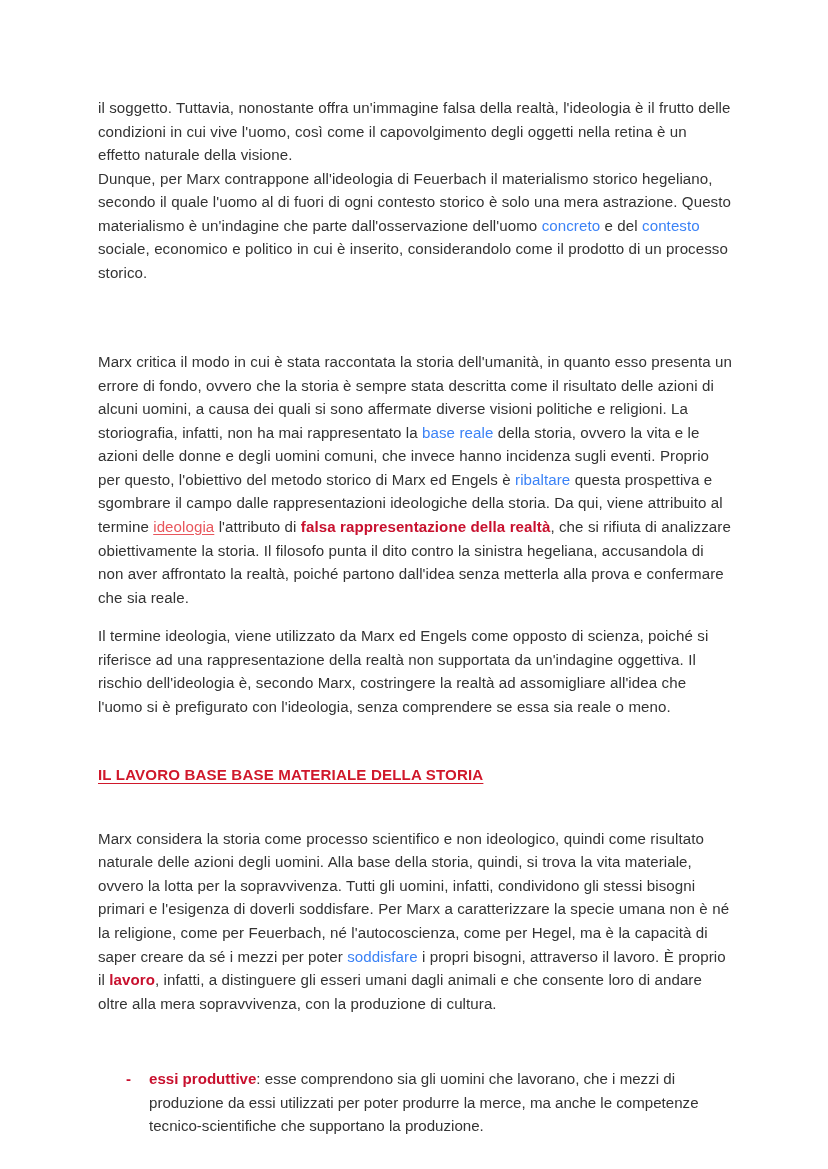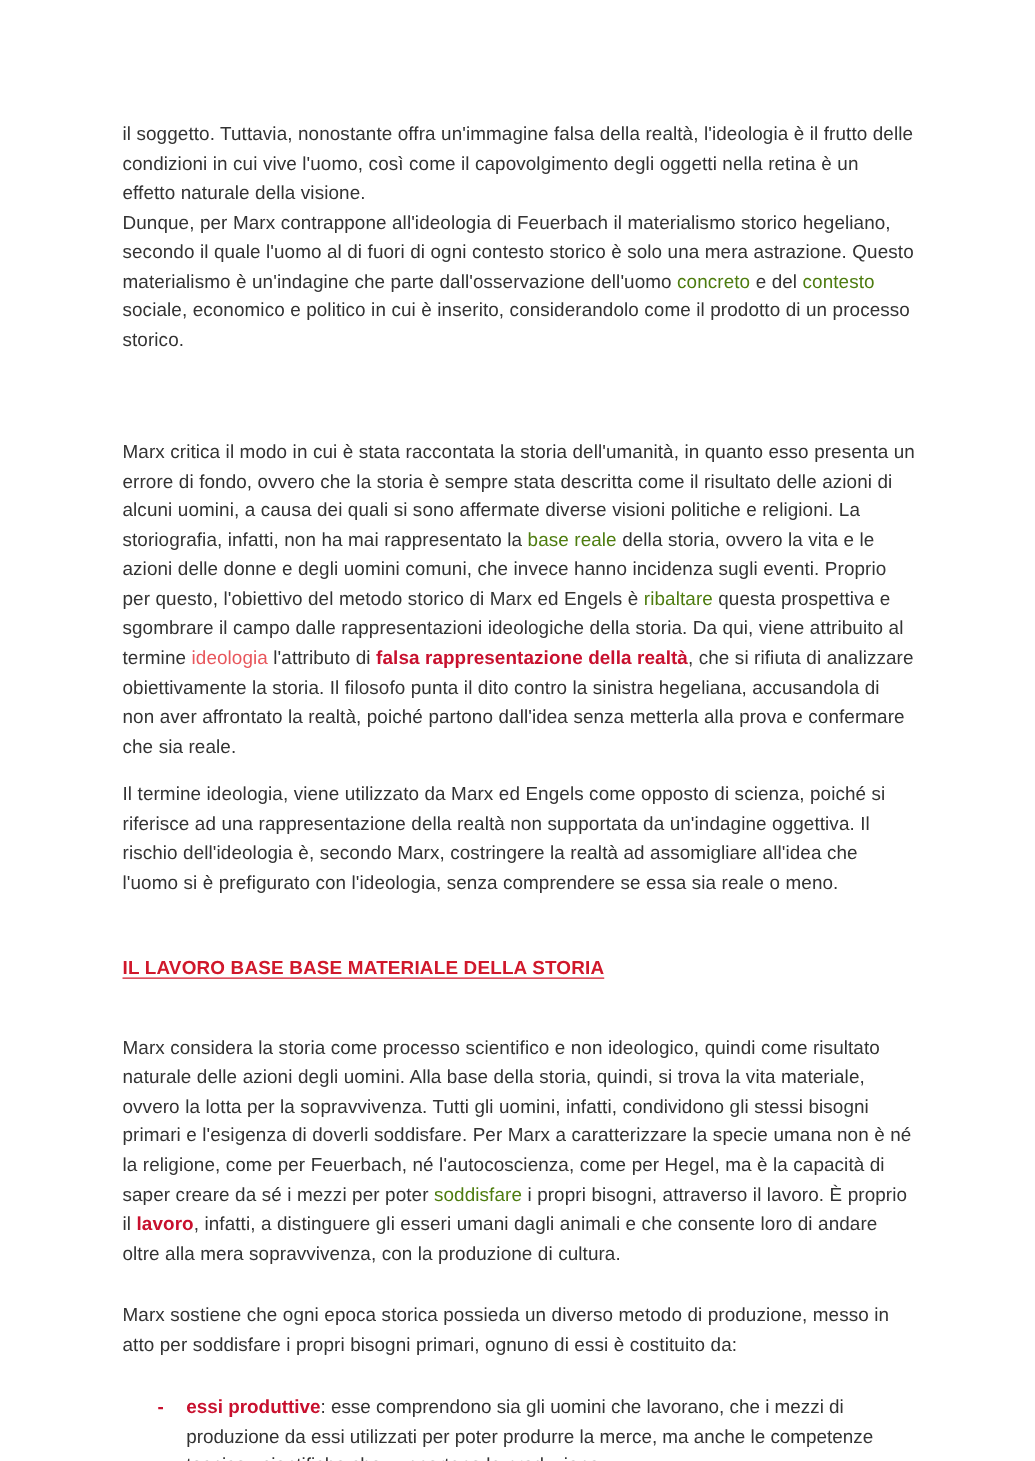--- a/index.html
+++ b/index.html
@@ -46,24 +46,25 @@
     font-size: 15.1px;
     line-height: 1.5;
     font-weight: bold;
     color: #D0182B;
     text-decoration: underline;
     text-underline-offset: 3px;
     letter-spacing: 0.01em;
   }
 
   .hl-soft {
-    color: #4d7c0f;
+    color: #3b82f6;
   }
   .hl-soft-u {
     color: #E8565C;
+    text-decoration: underline;
     text-underline-offset: 2px;
   }
   .hl-bold {
     color: #C8102E;
     font-weight: bold;
   }
 
   ul.bullets {
     margin: 0;
     padding: 0;
@@ -104,21 +105,20 @@
     <div class="block-gap-xl"></div>
 
     <h2 class="heading">IL LAVORO BASE BASE MATERIALE DELLA STORIA</h2>
 
     <div class="block-gap-lg"></div>
 
     <p class="para"><span>Marx considera la storia come processo scientifico e non ideologico, quindi come risultato naturale delle azioni degli uomini. Alla base della storia, quindi, si trova la vita materiale, ovvero la lotta per la sopravvivenza. Tutti gli uomini, infatti, condividono gli stessi bisogni primari e l'esigenza di doverli soddisfare. Per Marx a caratterizzare la specie umana non è né la religione, come per Feuerbach, né l'autocoscienza, come per Hegel, ma è la capacità di saper creare da sé i mezzi per poter </span><span class="hl-soft">soddisfare</span><span> i propri bisogni, attraverso il lavoro. È proprio il </span><span class="hl-bold">lavoro</span><span>, infatti, a distinguere gli esseri umani dagli animali e che consente loro di andare oltre alla mera sopravvivenza, con la produzione di cultura.</span></p>
 
     <div class="block-gap-md"></div>
 
-    <p class="para">Marx sostiene che ogni epoca storica possieda un diverso metodo di produzione, messo in atto per soddisfare i propri bisogni primari, ognuno di essi è costituito da:</p>
 
     <div class="block-gap-md"></div>
 
     <ul class="bullets">
       <li><span class="dash">-</span><span class="hl-bold">essi produttive</span><span>: esse comprendono sia gli uomini che lavorano, che i mezzi di produzione da essi utilizzati per poter produrre la merce, ma anche le competenze tecnico-scientifiche che supportano la produzione.</span></li>
     </ul>
 
   </div>
 </div>
 

